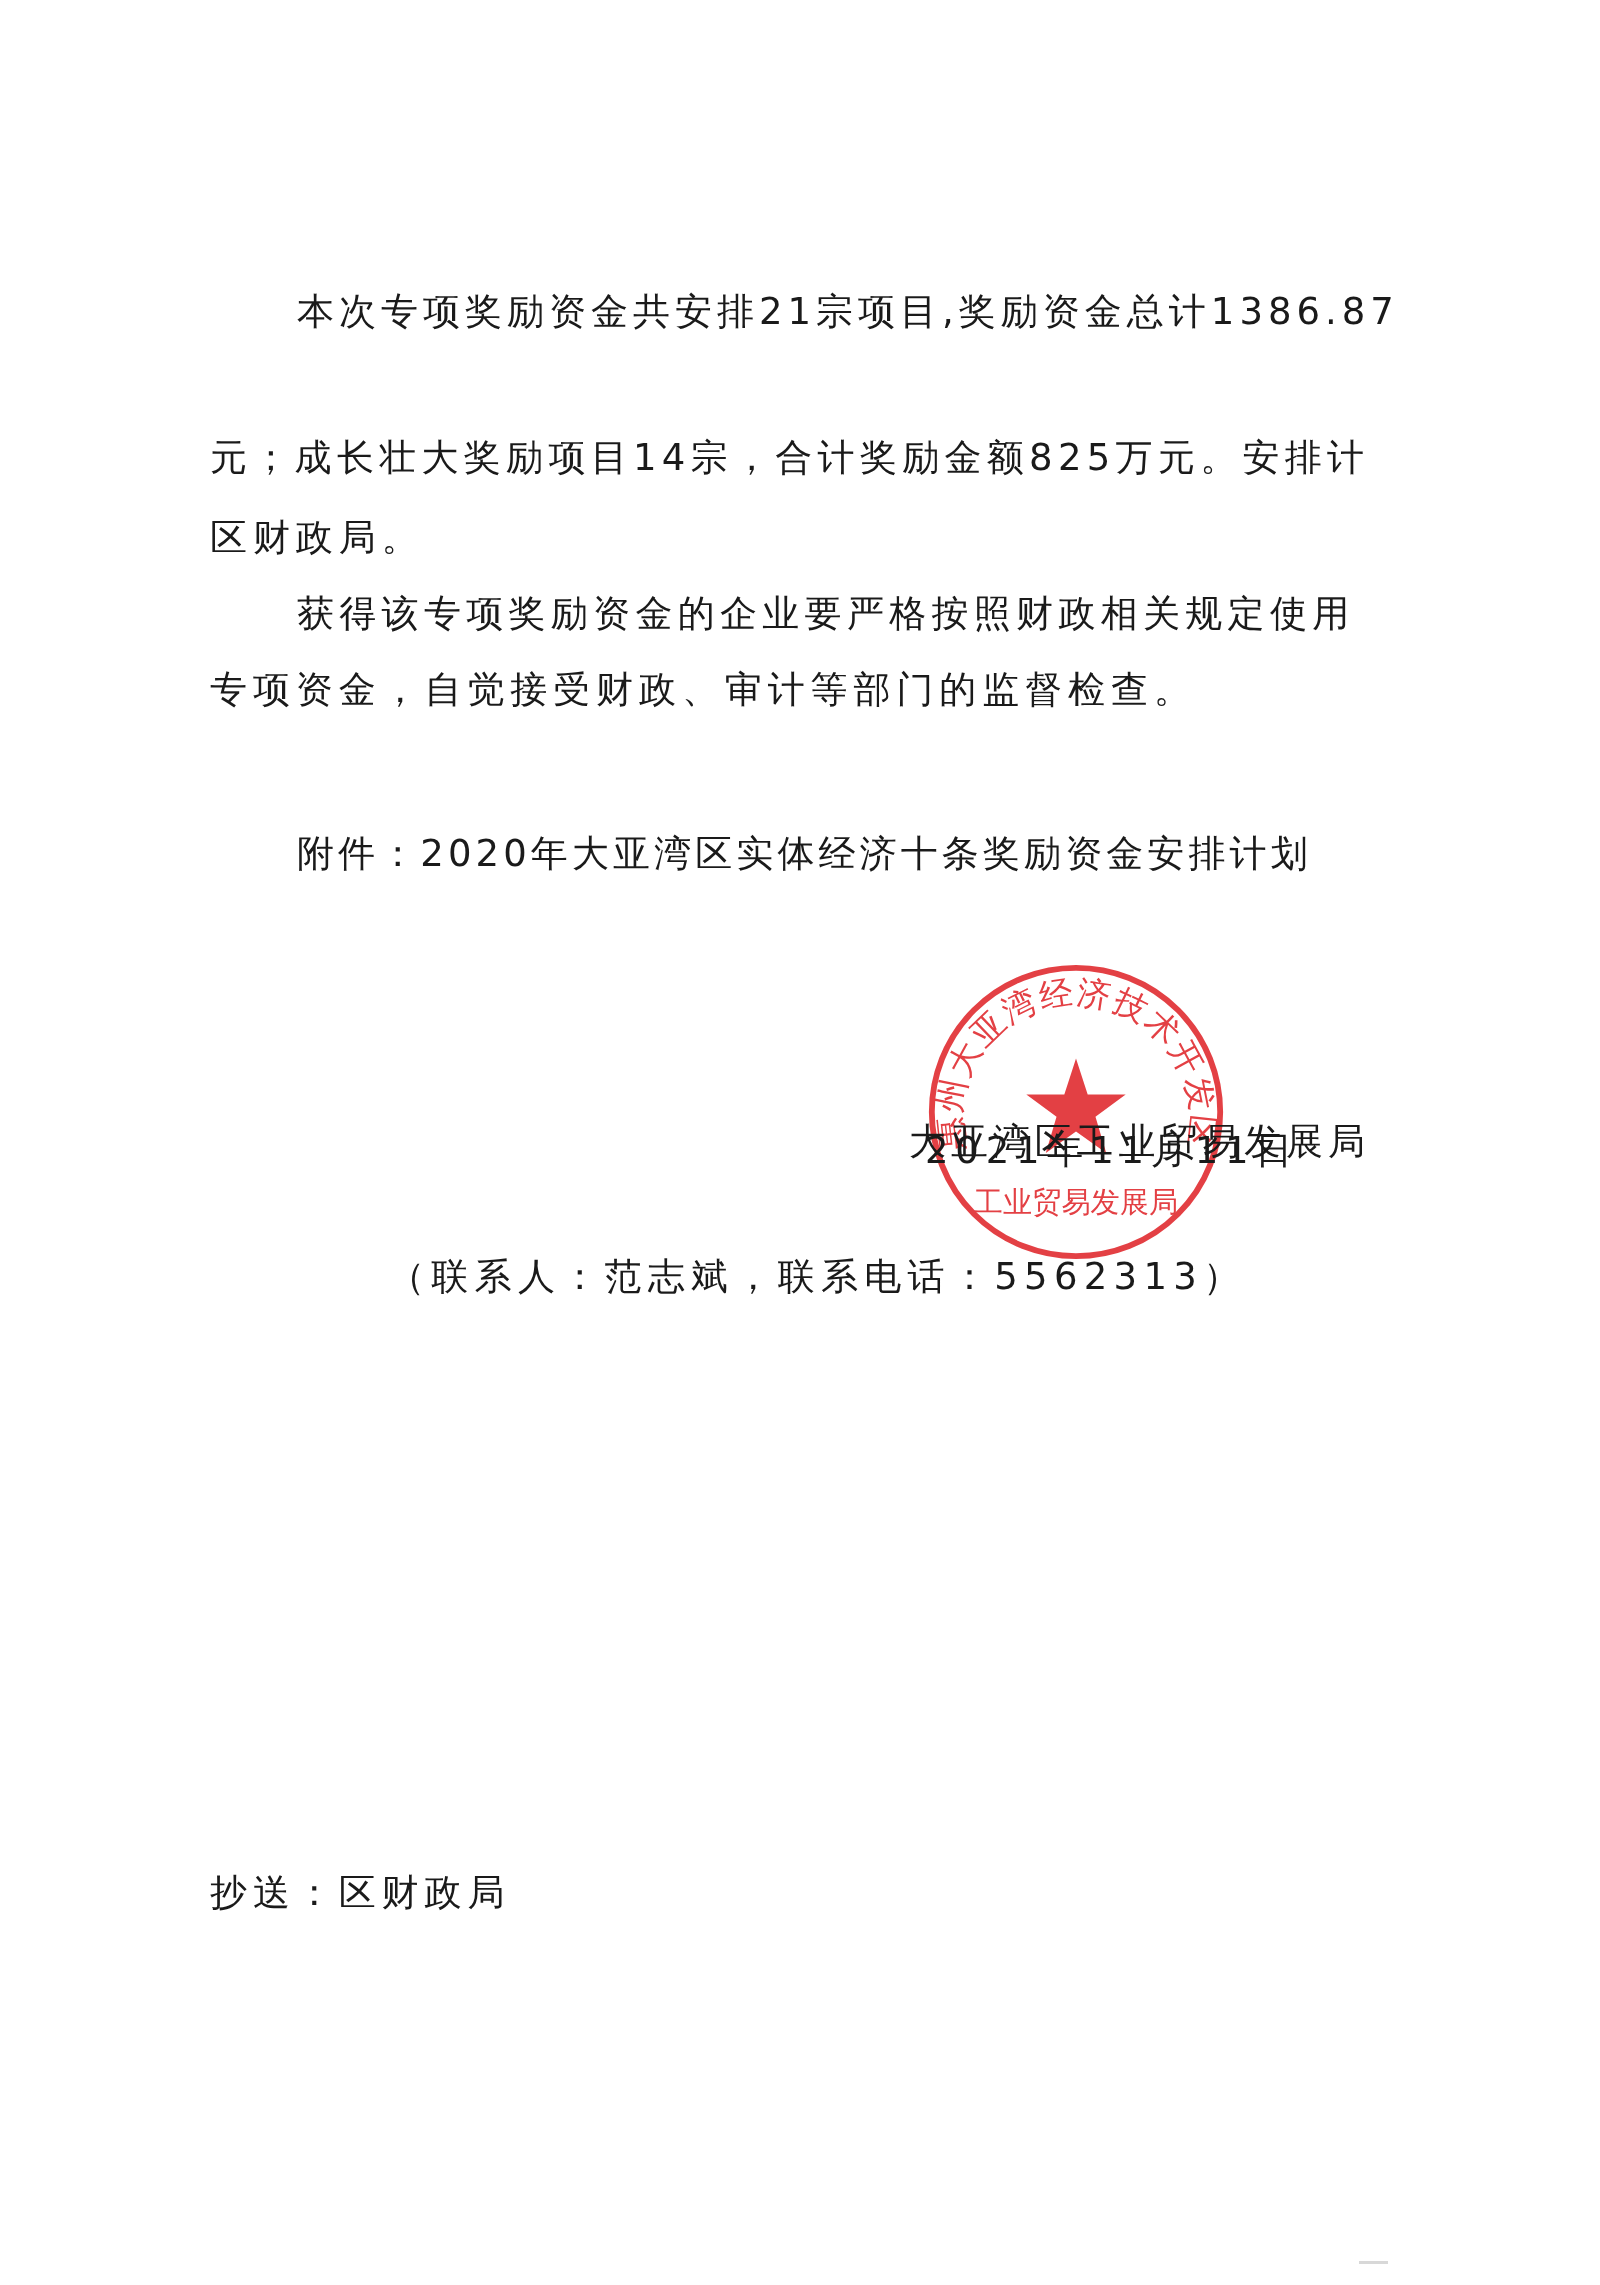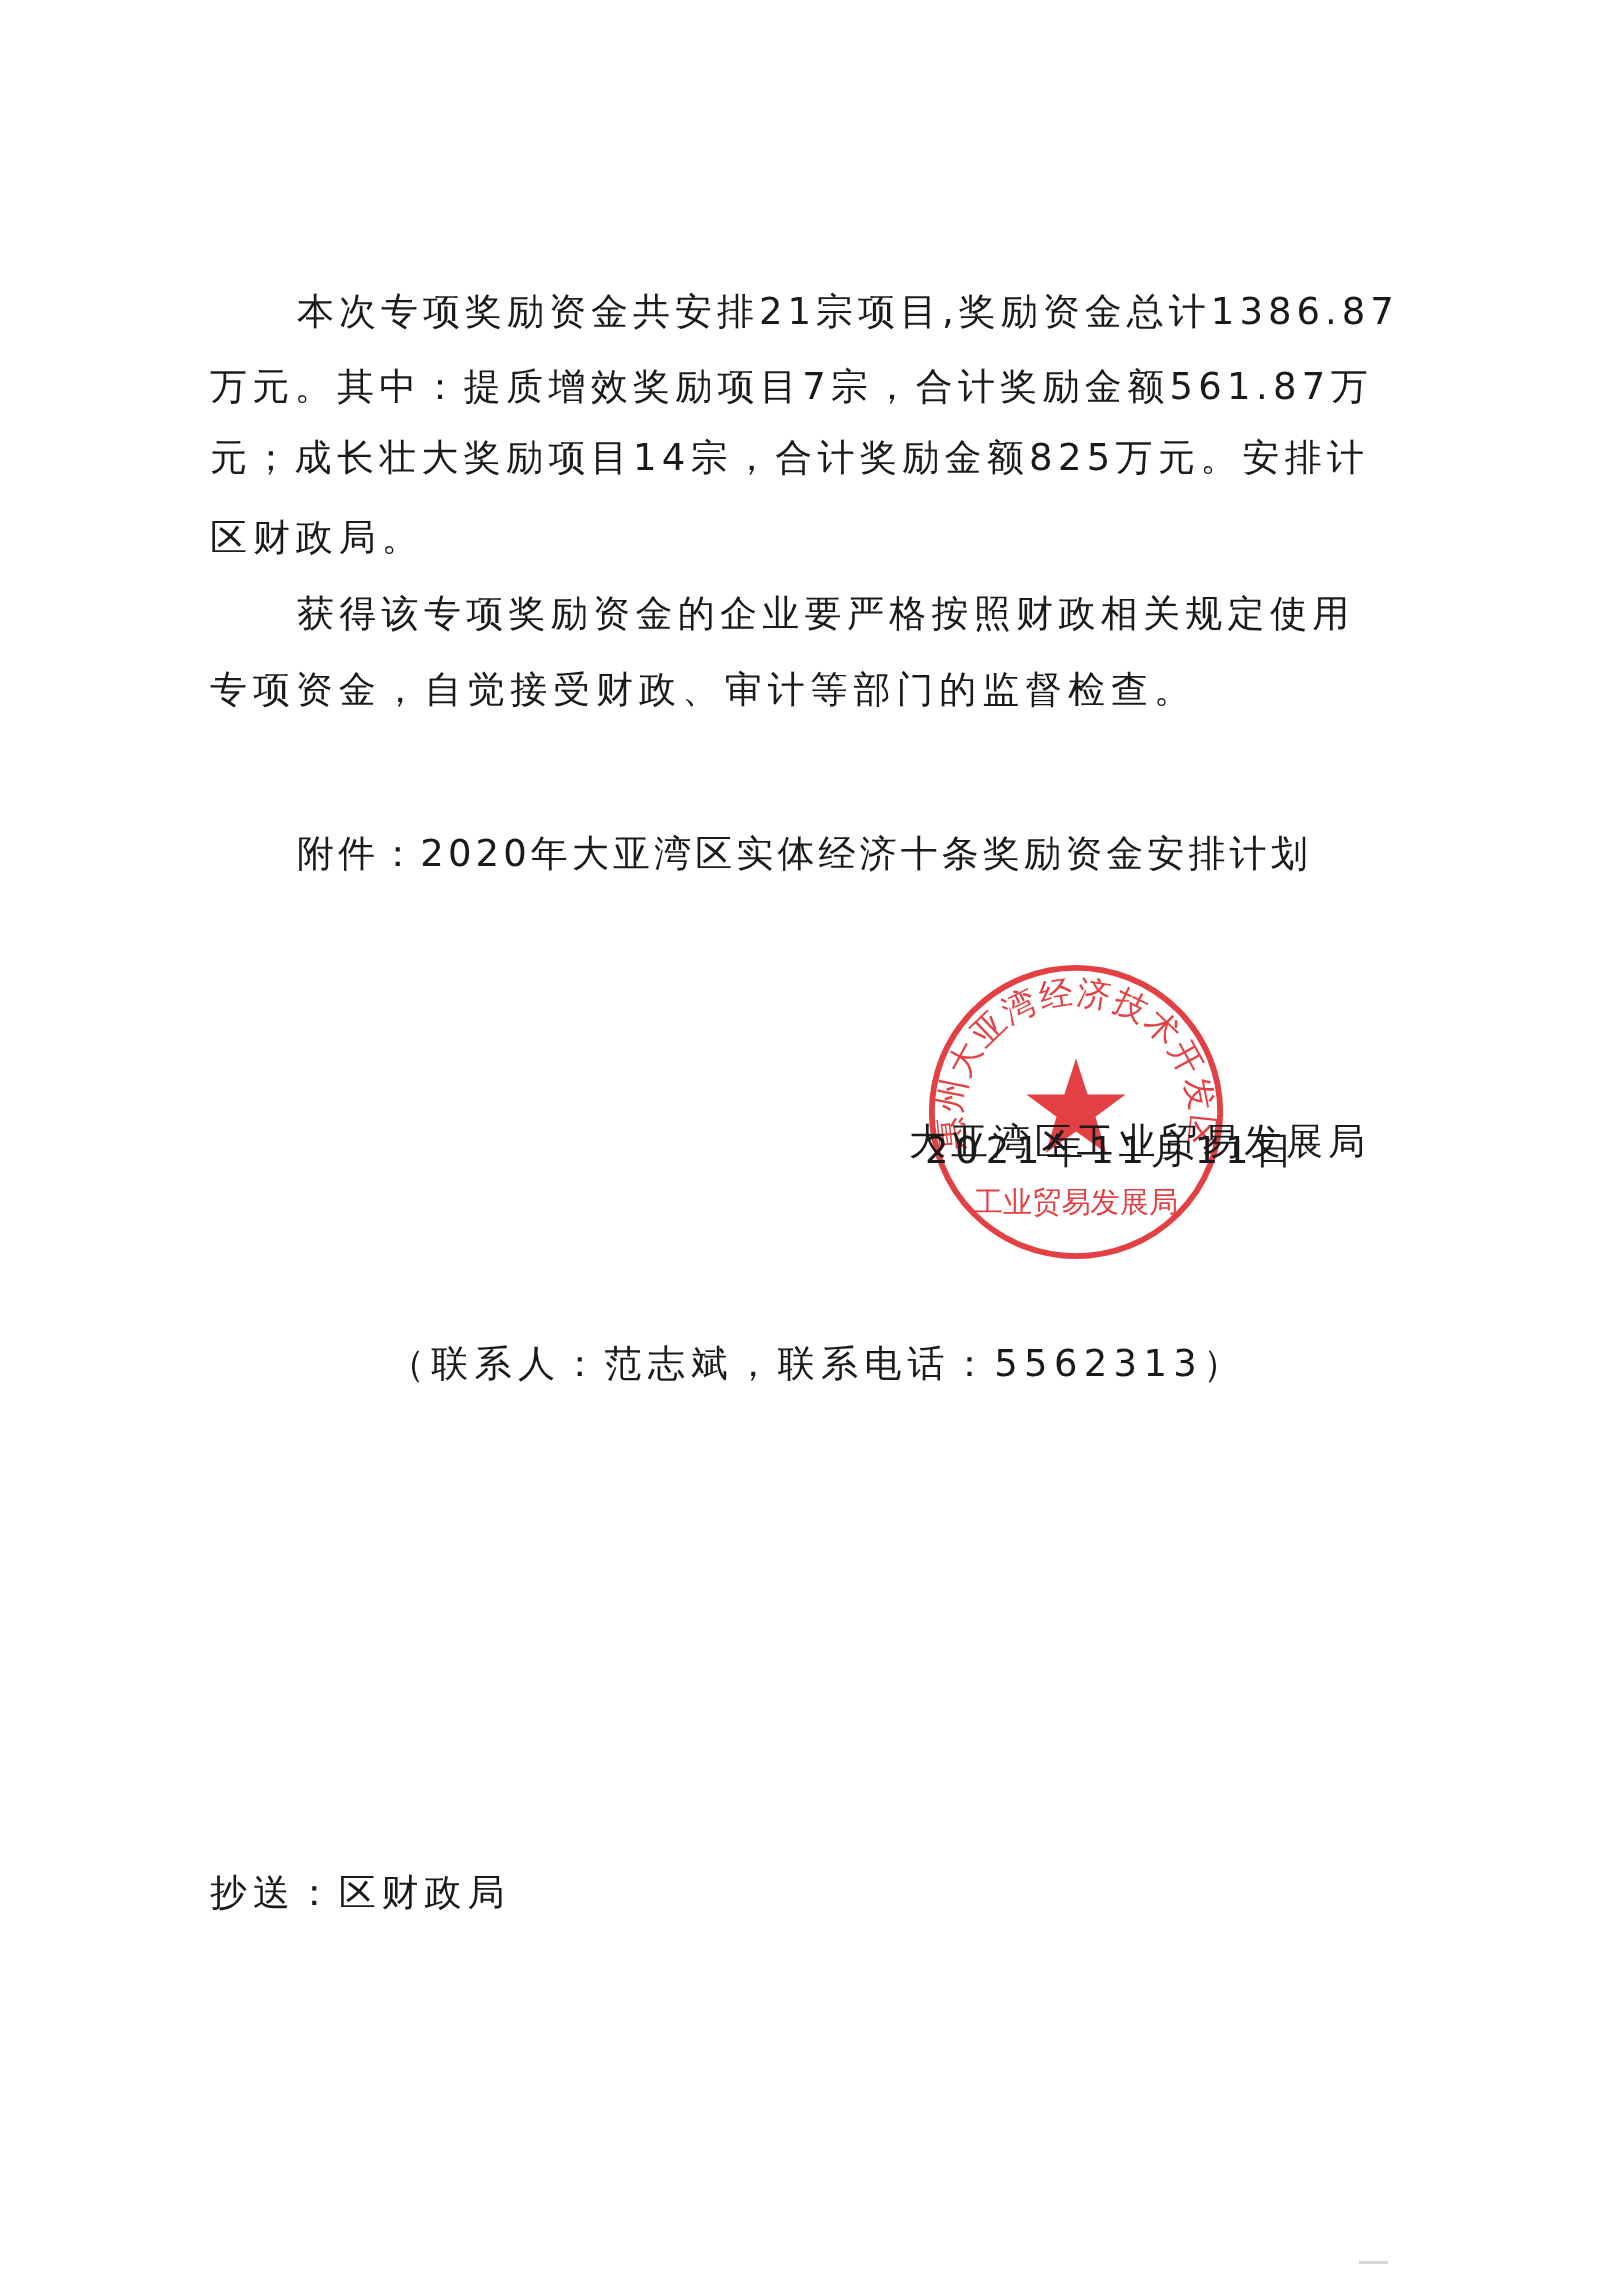--- a/index.html
+++ b/index.html
@@ -17,39 +17,38 @@
     }
     .l1 { left: 297px; top: 293px; letter-spacing: 5px; }
     .l2 { left: 210px; top: 368px; letter-spacing: 5.3px; }
     .l3 { left: 210px; top: 439px; letter-spacing: 5.3px; }
     .l4 { left: 210px; top: 519px; }
     .l5 { left: 297px; top: 595px; letter-spacing: 5.3px; }
     .l6 { left: 210px; top: 671px; }
     .l7 { left: 297px; top: 819px; letter-spacing: 4.1px; margin-top: 16px; }
     .sig-org { left: 878px; top: 1123px; letter-spacing: 4.9px; z-index: 3; margin-left: 31px; }
     .sig-date { left: 925px; top: 1132px; letter-spacing: 6.8px; z-index: 3; }
-    .contact { left: 388px; top: 1345px; letter-spacing: 6.3px; }
+    .contact { left: 388px; top: 1258px; letter-spacing: 6.3px; }
     .cc { left: 210px; top: 1874px; letter-spacing: 5.9px; }
 
     .stamp {
       position: absolute; left: 925px; top: 961px; width: 302px; height: 302px;
       z-index: 2; opacity: 0.88;
     }
     .page-mark {
       position: absolute; left: 1359px; top: 2261px; width: 29px; height: 2.9px;
       background: #d8d8d8;
     }
   </style>
 </head>
 <body>
 
 <div class="page">
 
   <div class="line l1">本次专项奖励资金共安排21宗项目,奖励资金总计1386.87</div>
-  <div class="line l2">万元。其中：提质增效奖励项目7宗，合计奖励金额561.87万</div>
   <div class="line l3">元；成长壮大奖励项目14宗，合计奖励金额825万元。安排计</div>
   <div class="line l4">区财政局。</div>
 
   <div class="line l5">获得该专项奖励资金的企业要严格按照财政相关规定使用</div>
   <div class="line l6">专项资金，自觉接受财政、审计等部门的监督检查。</div>
 
   <div class="line l7">附件：2020年大亚湾区实体经济十条奖励资金安排计划</div>
 
   <svg class="stamp" viewBox="0 0 310 310" xmlns="http://www.w3.org/2000/svg">
     <defs>

